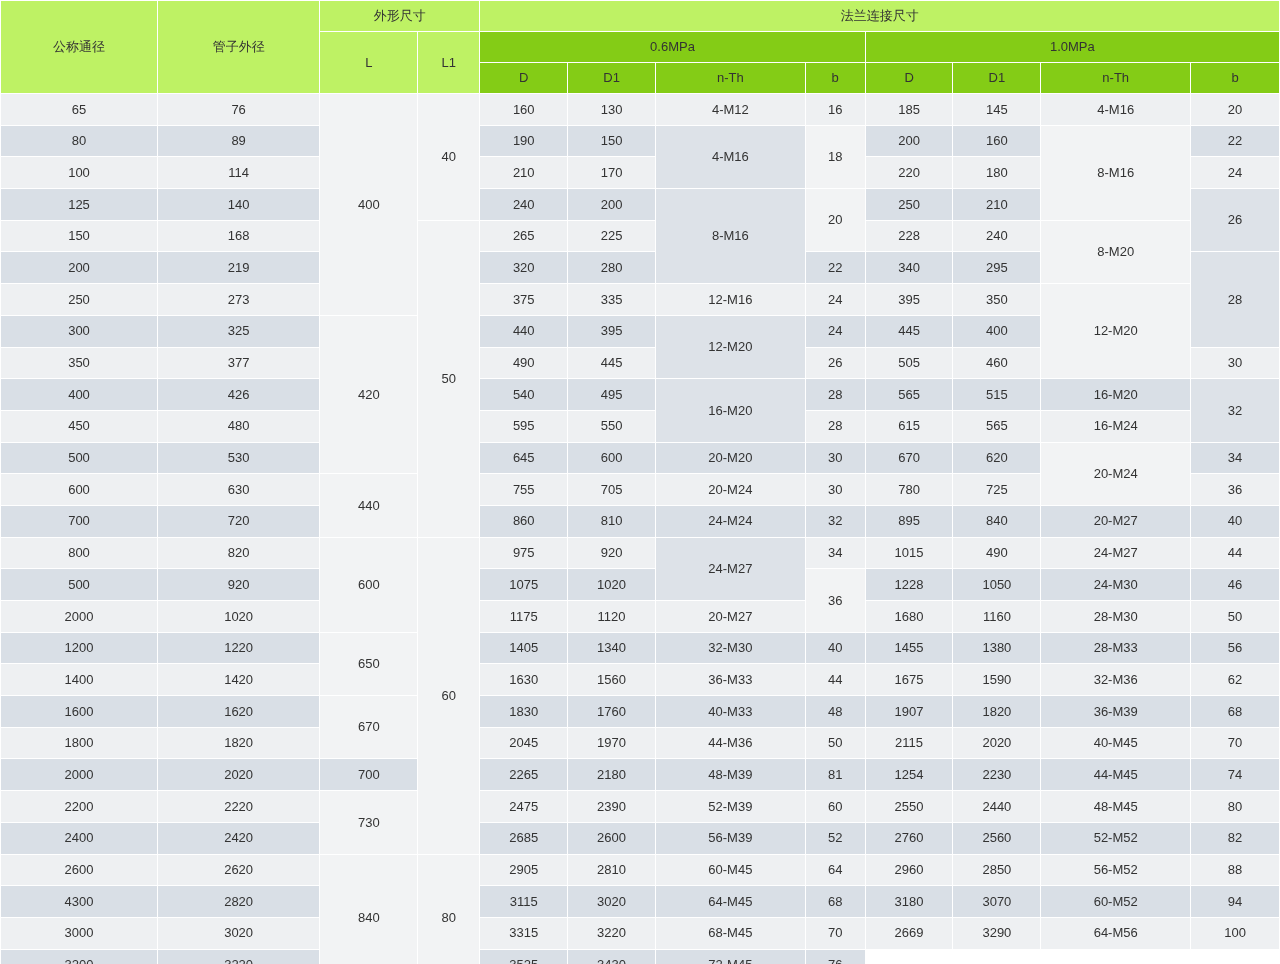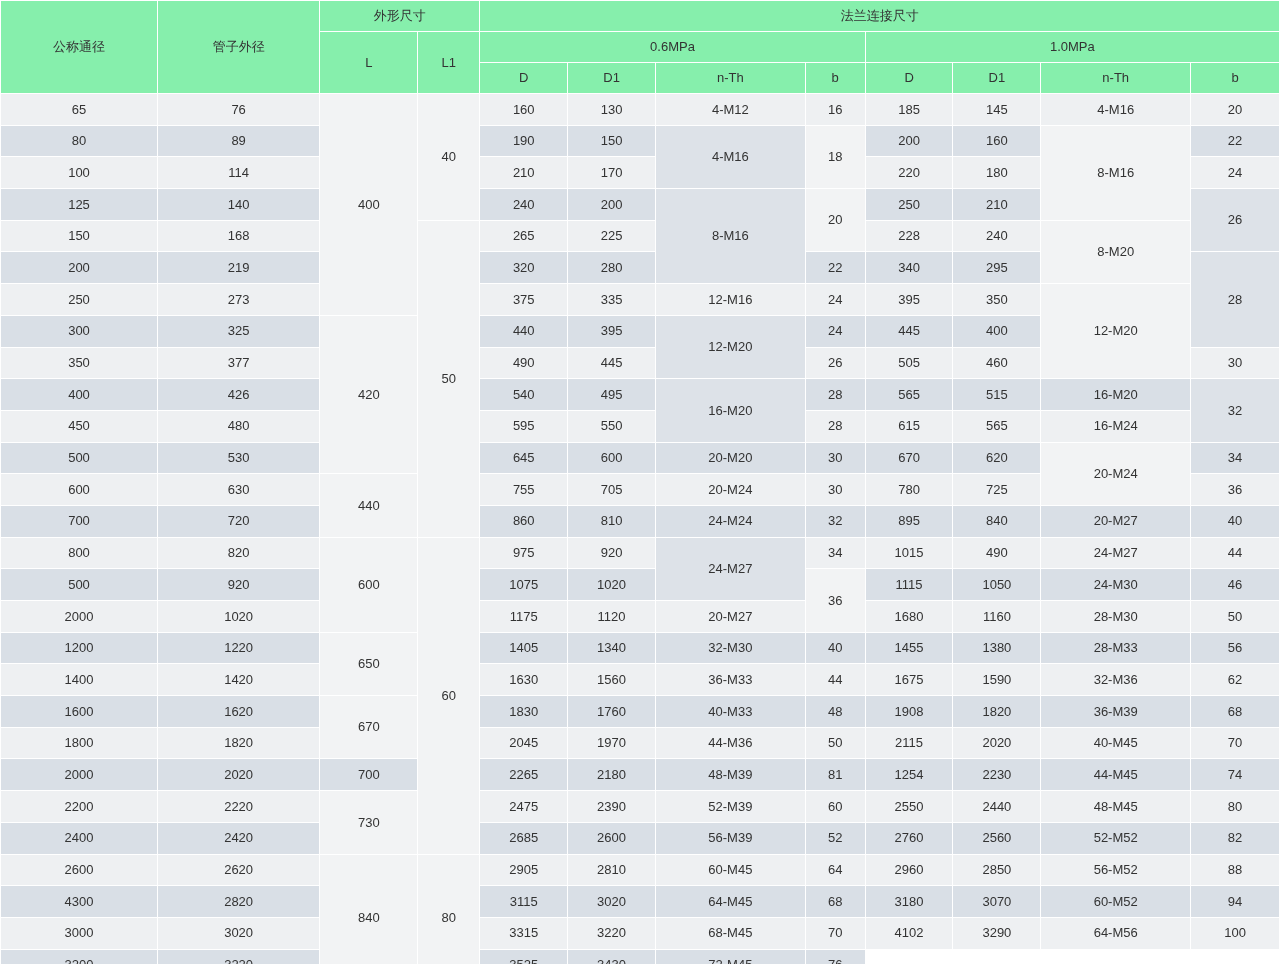--- a/index.html
+++ b/index.html
@@ -19,22 +19,22 @@
     border:1px solid #ffffff;
     text-align:center;
     vertical-align:middle;
     padding:0;
     font-weight:normal;
     font-size:13px;
     line-height:1.2;
     color:#333333;
   }
   
-  .hdr{background:#86efac;height:30px;}
-  .hdr2{background:#86efac;height:30px;}
+  .hdr{background:#bef264;height:30px;}
+  .hdr2{background:#84cc16;height:30px;}
   
   .rA{background:#eef0f2;}
   .rB{background:#d9dfe6;}
   .merge-light{background:#f2f3f4;}
   .merge-dark{background:#dde2e8;}
   td.body{height:30.7px;}
   .empty{background:#ffffff;border:1px solid #ffffff;}
   
   col.c0{width:152px}
   col.c1{width:157px}
@@ -261,21 +261,21 @@
         <td class="body rA">490</td>
         <td class="body rA">24-M27</td>
         <td class="body rA">44</td>
       </tr>
       <tr>
         <td class="body rB">500</td>
         <td class="body rB">920</td>
         <td class="body rB">1075</td>
         <td class="body rB">1020</td>
         <td class="body merge-light" rowspan="2">36</td>
-        <td class="body rB">1115</td>
+        <td class="body rB">1228</td>
         <td class="body rB">1050</td>
         <td class="body rB">24-M30</td>
         <td class="body rB">46</td>
       </tr>
       <tr>
         <td class="body rA">2000</td>
         <td class="body rA">1020</td>
         <td class="body rA">1175</td>
         <td class="body rA">1120</td>
         <td class="body rA">20-M27</td>
@@ -310,21 +310,21 @@
         <td class="body rA">62</td>
       </tr>
       <tr>
         <td class="body rB">1600</td>
         <td class="body rB">1620</td>
         <td class="body merge-light" rowspan="2">670</td>
         <td class="body rB">1830</td>
         <td class="body rB">1760</td>
         <td class="body rB">40-M33</td>
         <td class="body rB">48</td>
-        <td class="body rB">1908</td>
+        <td class="body rB">1907</td>
         <td class="body rB">1820</td>
         <td class="body rB">36-M39</td>
         <td class="body rB">68</td>
       </tr>
       <tr>
         <td class="body rA">1800</td>
         <td class="body rA">1820</td>
         <td class="body rA">2045</td>
         <td class="body rA">1970</td>
         <td class="body rA">44-M36</td>
@@ -398,21 +398,21 @@
         <td class="body rB">60-M52</td>
         <td class="body rB">94</td>
       </tr>
       <tr>
         <td class="body rA">3000</td>
         <td class="body rA">3020</td>
         <td class="body rA">3315</td>
         <td class="body rA">3220</td>
         <td class="body rA">68-M45</td>
         <td class="body rA">70</td>
-        <td class="body rA">4102</td>
+        <td class="body rA">2669</td>
         <td class="body rA">3290</td>
         <td class="body rA">64-M56</td>
         <td class="body rA">100</td>
       </tr>
       <tr>
         <td class="body rB">3200</td>
         <td class="body rB">3220</td>
         <td class="body rB">3525</td>
         <td class="body rB">3430</td>
         <td class="body rB">72-M45</td>

